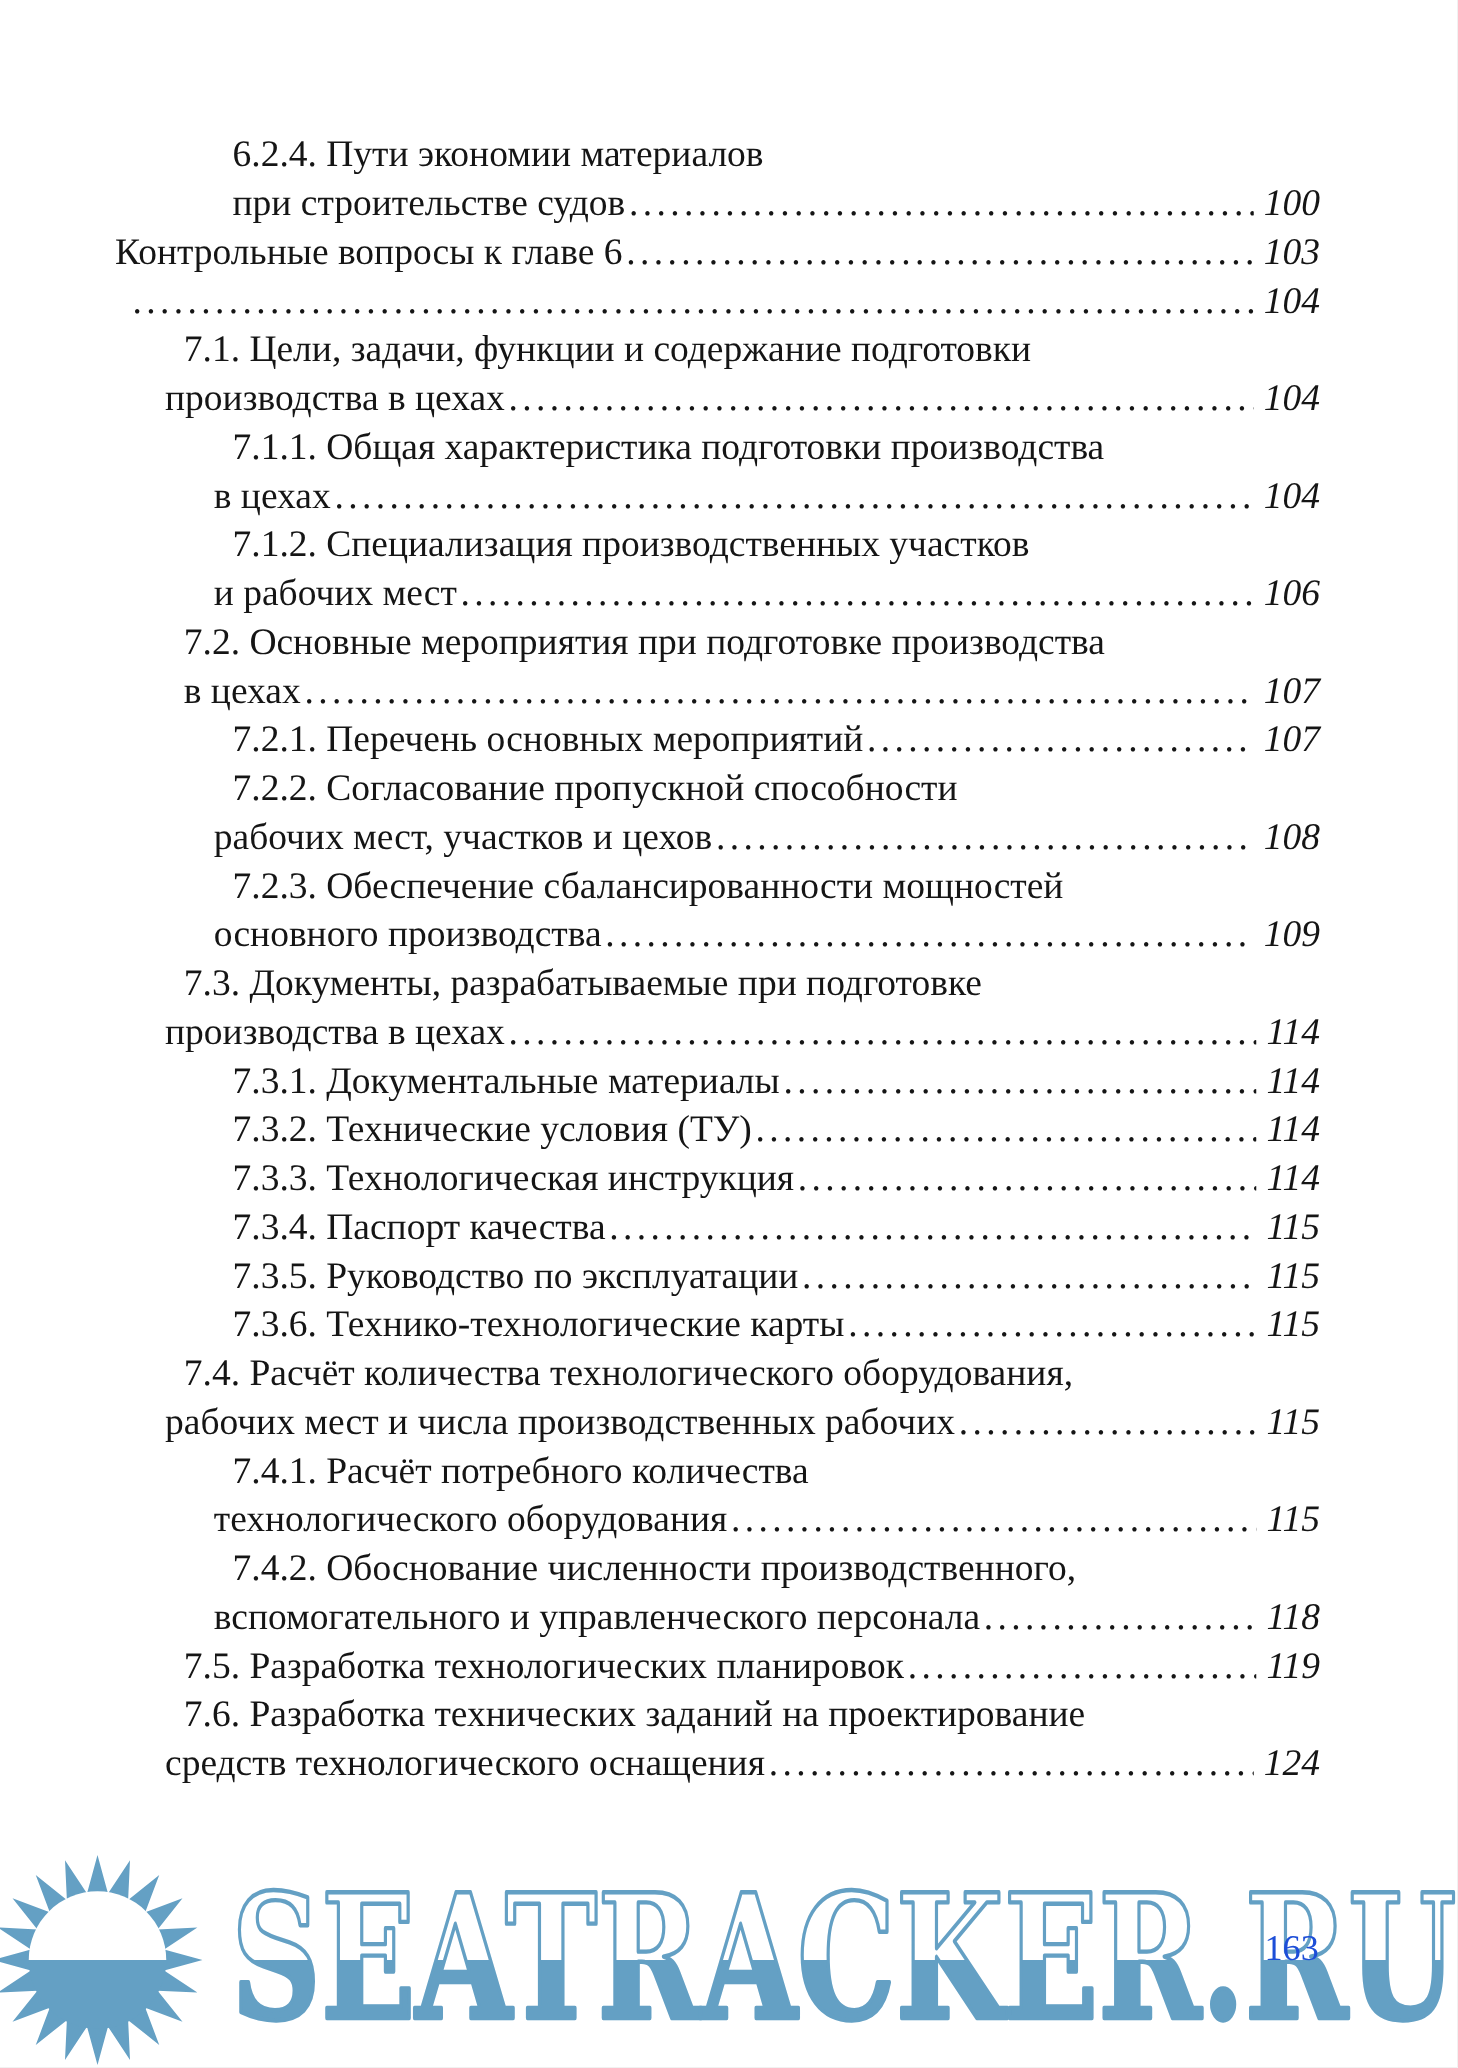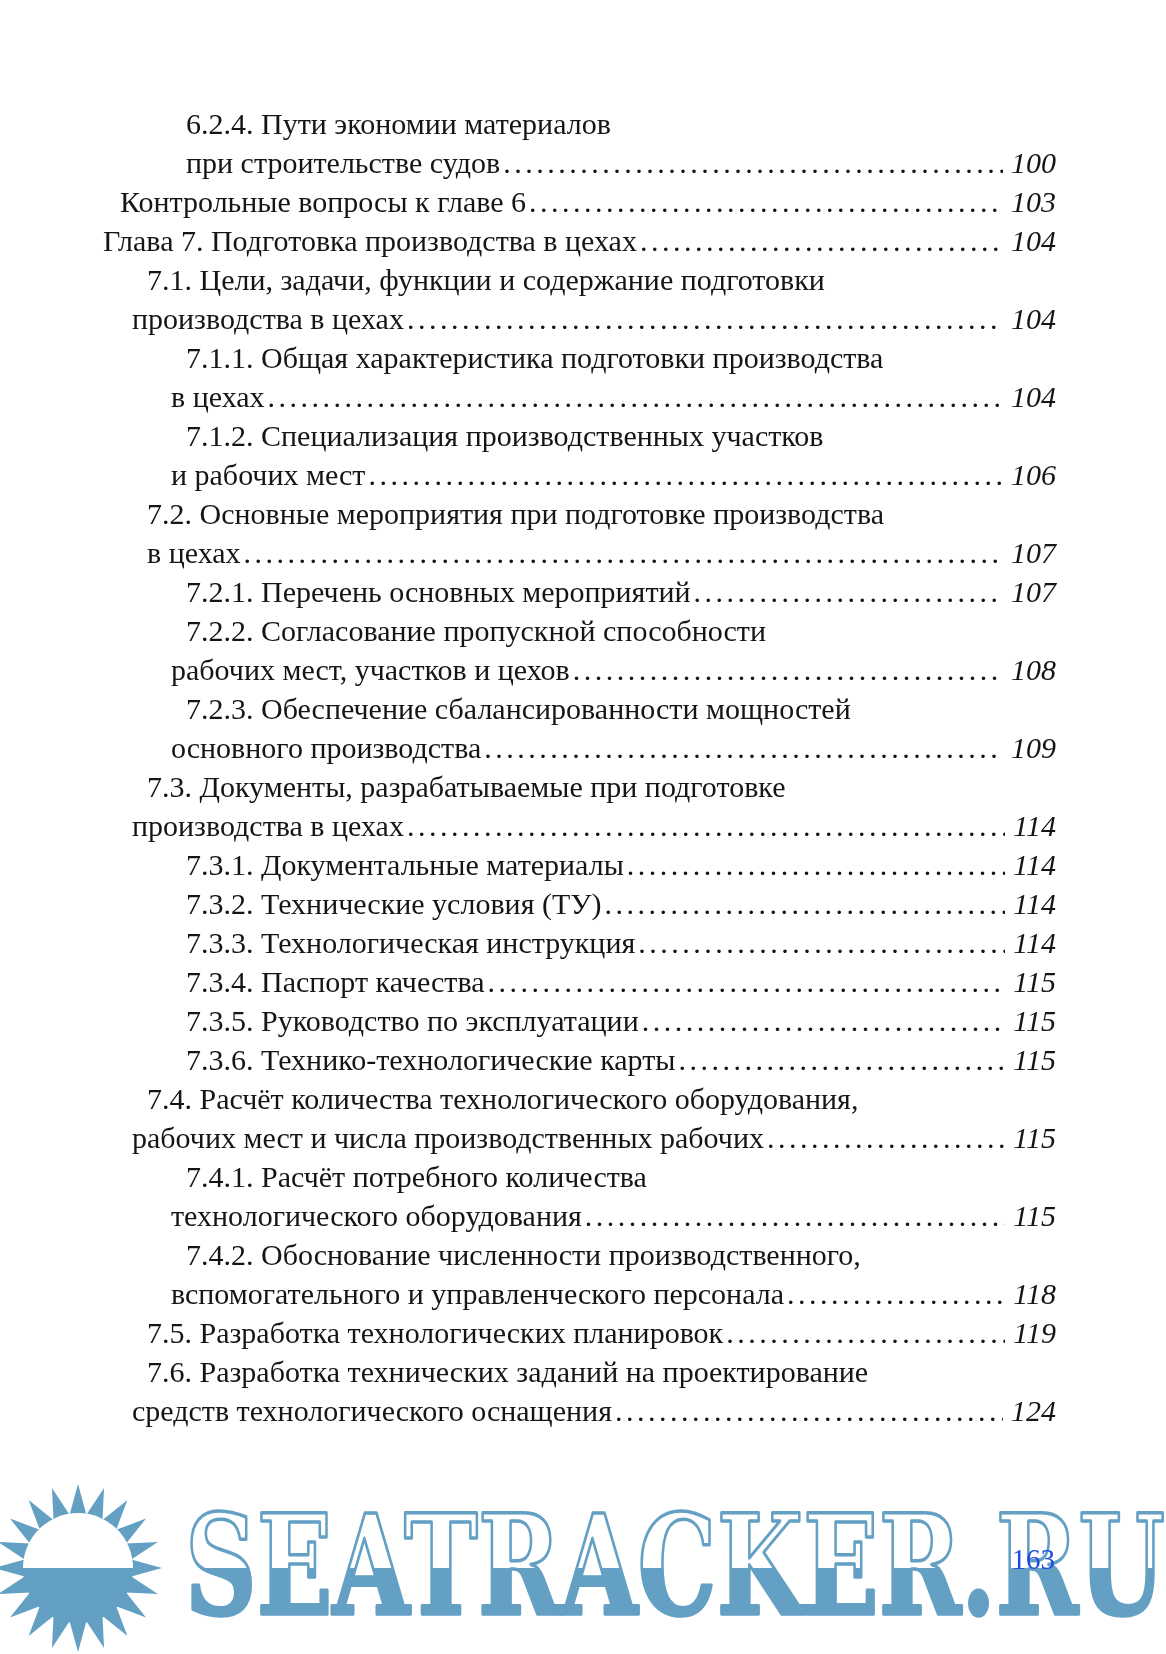--- a/index.html
+++ b/index.html
@@ -20,21 +20,21 @@
     display:flex;
     align-items:baseline;
     height:39px;
     line-height:39px;
     font-size:30px;
     padding-right:110px;
     box-sizing:border-box;
     white-space:nowrap;
   }
   .lv-chapter{padding-left:103px;}
-  .lv-kv{padding-left:120px;}
+  .lv-kv{padding-left:92px;}
   .lv-s1{padding-left:147px;}
   .lv-s1c{padding-left:132px;align-items:center;}
   .lv-s2{padding-left:186px;}
   .lv-s2c{padding-left:171px;}
   .leader{
     flex:1 1 auto;
     overflow:hidden;
     margin-left:3px;
     min-width:0;
   }
@@ -89,21 +89,20 @@
       <span class="pg">100</span>
     </div>
 
     <div class="row lv-kv">
       <span>Контрольные вопросы к главе 6</span>
       <span class="leader"></span>
       <span class="pg">103</span>
     </div>
 
     <div class="row lv-chapter">
-      <span>Глава 7. Подготовка производства в цехах</span>
       <span class="leader"></span>
       <span class="pg">104</span>
     </div>
 
     <div class="row lv-s1">
       <span>7.1. Цели, задачи, функции и содержание подготовки</span>
 
     </div>
 
     <div class="row lv-s1c">

